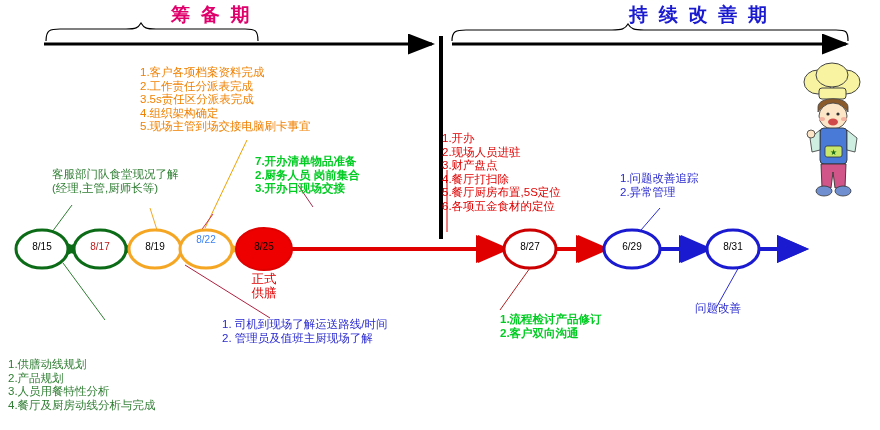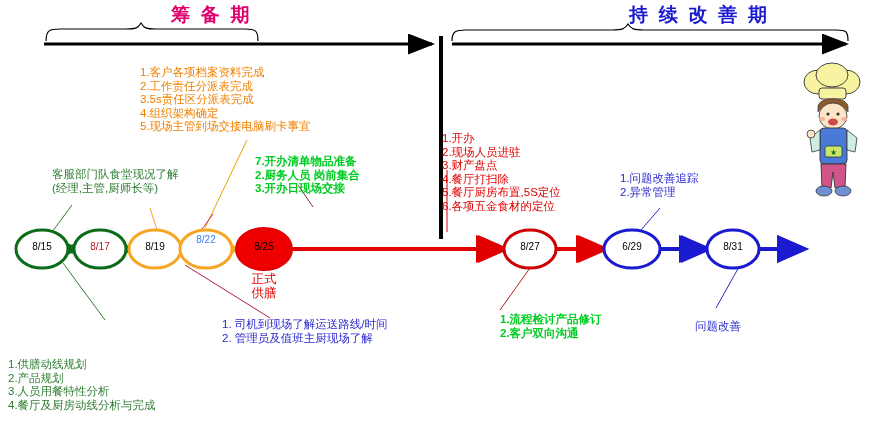--- a/index.html
+++ b/index.html
@@ -292,21 +292,21 @@
         <div>6.各项五金食材的定位</div>
       </div>
       <div class="note bold" style="left: 500px; top: 313px; color: rgb(0, 204, 34);">
         <div>1.流程检讨产品修订</div>
         <div>2.客户双向沟通</div>
       </div>
       <div class="note" style="left: 620px; top: 172px; color: rgb(43, 43, 207);">
         <div>1.问题改善追踪</div>
         <div>2.异常管理</div>
       </div>
-      <div class="note" style="left: 695px; top: 320px; color: rgb(43, 43, 207);">
+      <div class="note" style="left: 695px; top: 302px; color: rgb(43, 43, 207);">
         <div>问题改善</div>
       </div>
     </div>
 
   <svg class="chef" id="chef-svg" width="66" height="150" viewBox="0 0 66 150" style="left: 800px; top: 60px;">
 
     <g>
       <ellipse cx="18" cy="22" rx="14" ry="12" fill="#f7f3a0" stroke="#444" stroke-width="1"></ellipse>
       <ellipse cx="46" cy="22" rx="14" ry="12" fill="#f7f3a0" stroke="#444" stroke-width="1"></ellipse>
       <ellipse cx="32" cy="15" rx="16" ry="12" fill="#f7f3a0" stroke="#444" stroke-width="1"></ellipse>

